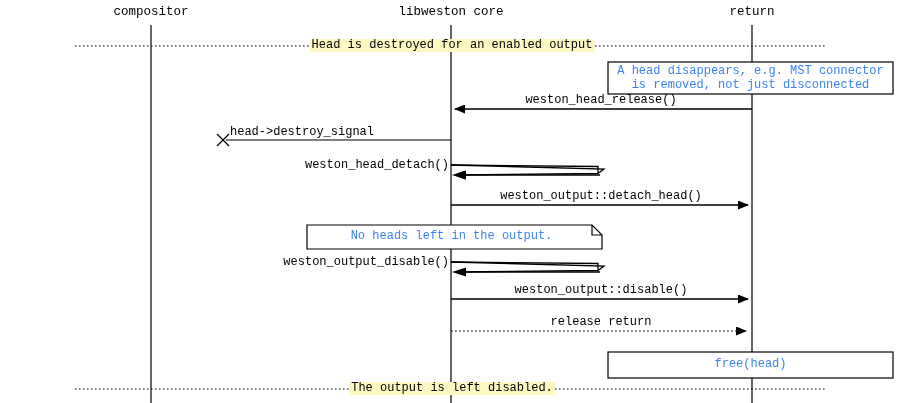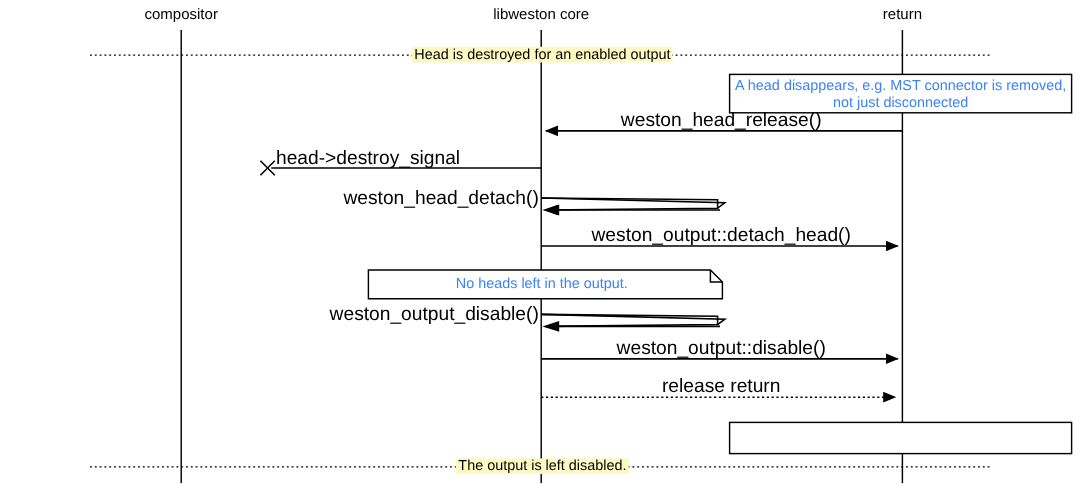--- a/index.html
+++ b/index.html
@@ -5,21 +5,21 @@
   html, body {
     margin: 0;
     padding: 0;
     background: #ffffff;
   }
   #canvas {
     position: relative;
     width: 900px;
     height: 403px;
     background: #ffffff;
-    font-family: Liberation Sans, sans-serif;
+    font-family: Liberation Mono, monospace;
     color: #000000;
     overflow: hidden;
   }
   svg.layer {
     position: absolute;
     left: 0;
     top: 0;
     width: 900px;
     height: 403px;
   }
@@ -29,21 +29,21 @@
     font-size: 12px;
     line-height: 13px;
     color: #000;
   }
   .participant-label {
     font-size: 12.5px;
     text-align: center;
     transform: translateX(-50%);
   }
   .msg-label {
-    font-size: 16px;
+    font-size: 12px;
   }
   .msg-label.center {
     transform: translateX(-50%);
     text-align: center;
   }
   .msg-label.right {
     transform: translateX(-100%);
     text-align: right;
   }
   .divider-label {
@@ -146,20 +146,21 @@
 
   <div class="lbl participant-label" style="left:151px; top:6px;">compositor</div>
   <div class="lbl participant-label" style="left:451px; top:6px;">libweston core</div>
   <div class="lbl participant-label" style="left:752px; top:6px;">return</div>
 
   <div class="lbl divider-label" style="left:452px; top:39px;">Head is destroyed for an enabled output</div>
   <div class="lbl divider-label" style="left:452px; top:382px;">The output is left disabled.</div>
 
   <div class="note-text" style="left:610px; top:64px; width:281px;">A head disappears, e.g. MST connector is removed, not just disconnected</div>
   <div class="note-text" style="left:309px; top:229px; width:285px;">No heads left in the output.</div>
+  <div class="note-text" style="left:610px; top:357px; width:281px;">free(head)</div>
 
   <div class="lbl msg-label center" style="left:601px; top:94px;">weston_head_release()</div>
 
   <div class="lbl msg-label right" style="left:449px; top:159px;">weston_head_detach()</div>
 
   <div class="lbl msg-label" style="left:230px; top:126px;">head-&gt;destroy_signal</div>
 
   <div class="lbl msg-label center" style="left:601px; top:190px;">weston_output::detach_head()</div>
 
   <div class="lbl msg-label right" style="left:449px; top:256px;">weston_output_disable()</div>

